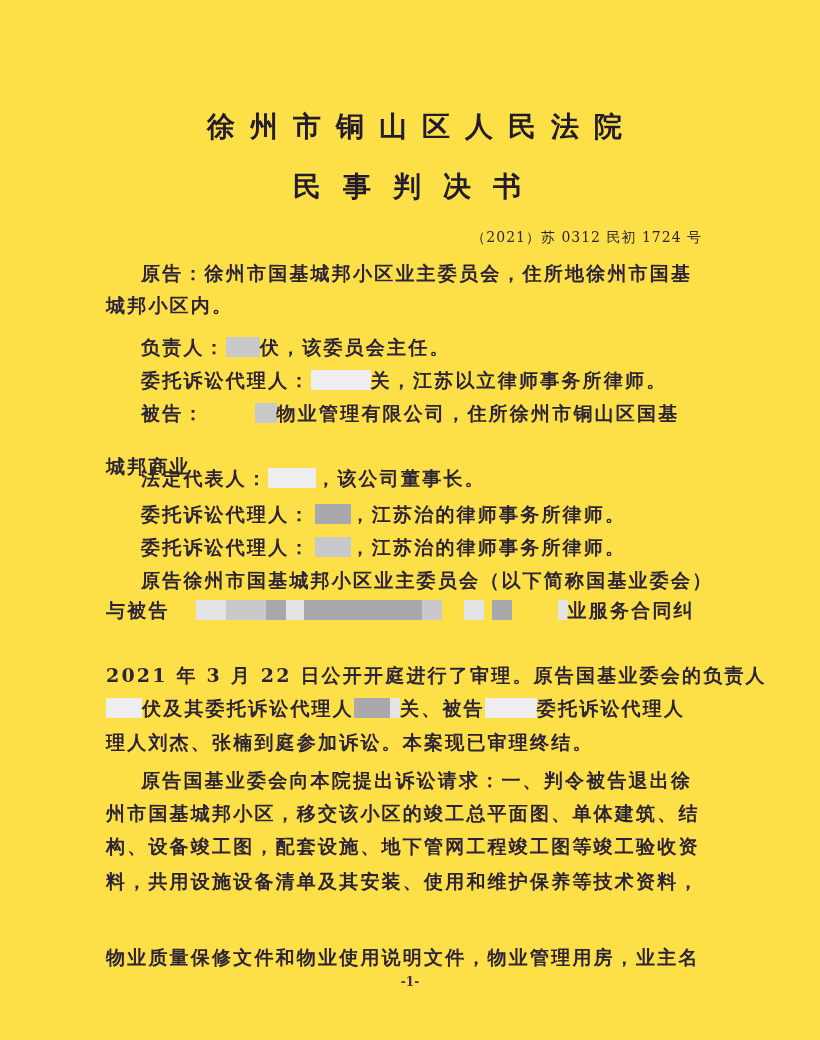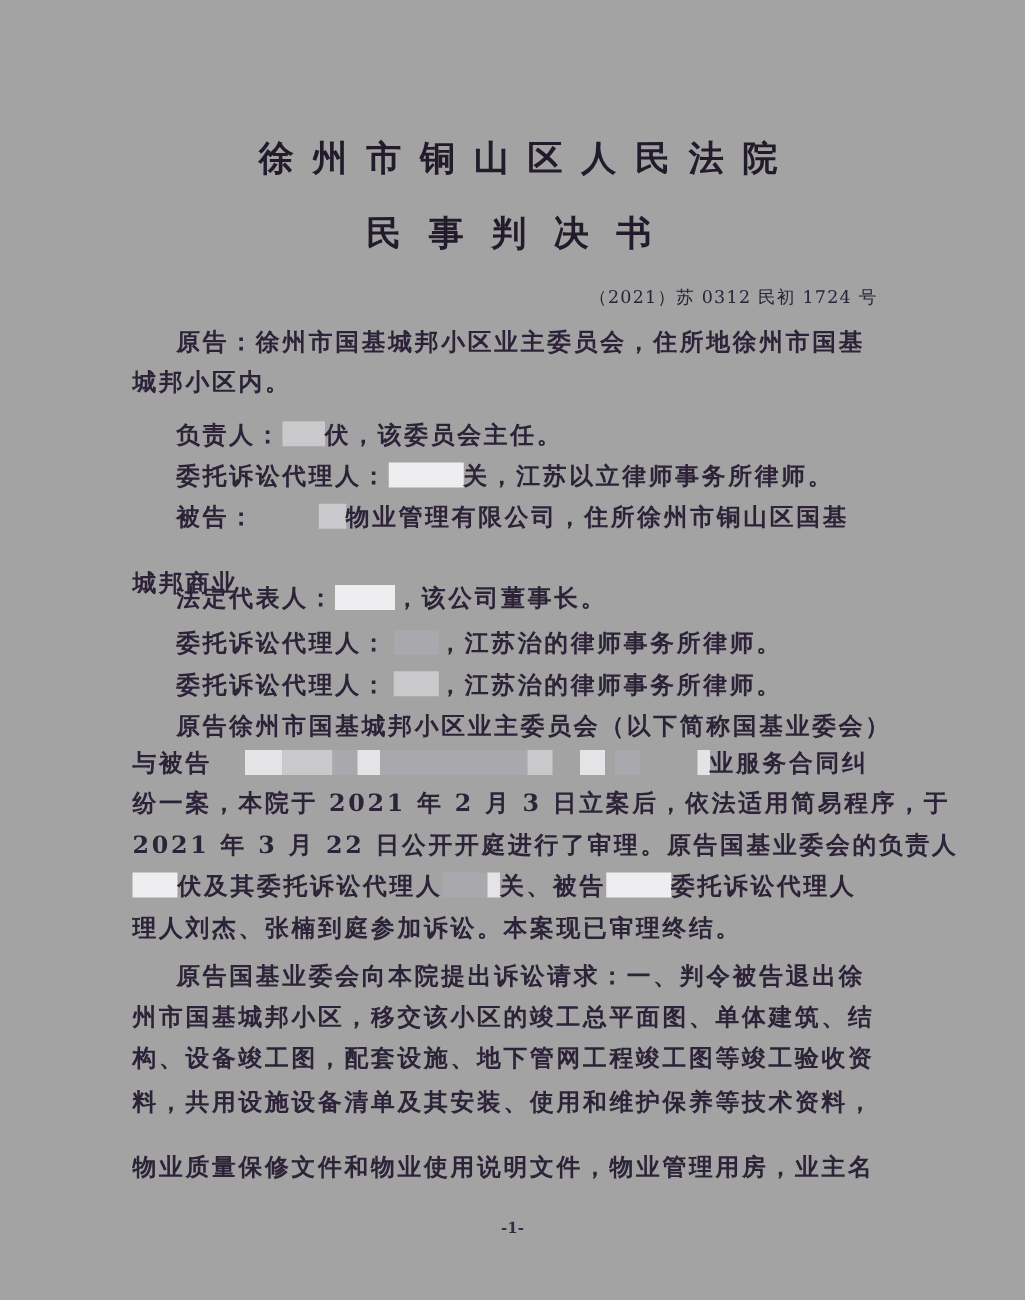--- a/index.html
+++ b/index.html
@@ -12,21 +12,21 @@
     height: 1040px;
     position: relative;
     overflow: hidden;
     font-family: "DejaVu Serif", "Liberation Serif", serif;
     color: #2a2236;
   }
   .page {
     position: absolute;
     left: 0; top: 0;
     width: 820px; height: 1040px;
-    background: #a3a3a3;
+    background: #fde047;
   }
   .court-title {
     position: absolute;
     left: 0; width: 820px;
     top: 108px;
     text-align: center;
     font-size: 28px;
     font-weight: bold;
     letter-spacing: 15px;
     color: #221b2c;
@@ -115,27 +115,26 @@
     <span>委托诉讼代理人：</span><span class="redact dark" style="width:36px;margin-left:4px;"></span><span>，江苏治的律师事务所律师。</span>
   </div>
   <div class="line indent" style="top:535px;">
     <span>委托诉讼代理人：</span><span class="redact" style="width:36px;margin-left:4px;"></span><span>，江苏治的律师事务所律师。</span>
   </div>
 
   <div class="line indent" style="top:568px;text-align:center;">原告徐州市国基城邦小区业主委员会（以下简称国基业委会）</div>
   <div class="line flush" style="top:598px;">
     <span>与被告</span><span class="redact light" style="width:30px;margin-left:26px;"></span><span class="redact" style="width:40px;"></span><span class="redact dark" style="width:20px;"></span><span class="redact light" style="width:18px;"></span><span class="redact dark" style="width:118px;"></span><span class="redact" style="width:20px;"></span><span class="redact light" style="width:20px;margin-left:22px;"></span><span class="redact dark" style="width:20px;margin-left:8px;"></span><span class="redact light" style="width:10px;margin-left:46px;"></span><span>业服务合同纠</span>
   </div>
-  <div class="line flush" style="top:630px;">纷一案，本院于 2021 年 2 月 3 日立案后，依法适用简易程序，于</div>
   <div class="line flush" style="top:663px;">2021 年 3 月 22 日公开开庭进行了审理。原告国基业委会的负责人</div>
   <div class="line flush" style="top:696px;">
     <span class="redact faint" style="width:36px;"></span><span>伏及其委托诉讼代理人</span><span class="redact dark" style="width:36px;"></span><span class="redact light" style="width:10px;"></span><span>关、被告</span><span class="redact faint" style="width:52px;"></span><span>委托诉讼代理人</span>
   </div>
   <div class="line indent" style="top:768px;">原告国基业委会向本院提出诉讼请求：一、判令被告退出徐</div>
 
   <div class="line flush" style="top:730px;">理人刘杰、张楠到庭参加诉讼。本案现已审理终结。</div>
   <div class="line flush" style="top:801px;">州市国基城邦小区，移交该小区的竣工总平面图、单体建筑、结</div>
   <div class="line flush" style="top:834px;">构、设备竣工图，配套设施、地下管网工程竣工图等竣工验收资</div>
   <div class="line flush" style="top:869px;">料，共用设施设备清单及其安装、使用和维护保养等技术资料，</div>
-  <div class="line flush" style="top:921px;font-family:Liberation Mono, monospace;">物业质量保修文件和物业使用说明文件，物业管理用房，业主名</div>
+  <div class="line flush" style="top:945px;font-family:Liberation Mono, monospace;">物业质量保修文件和物业使用说明文件，物业管理用房，业主名</div>
 
   <div class="page-num">-1-</div>
 </div>
 
 </body></html>

